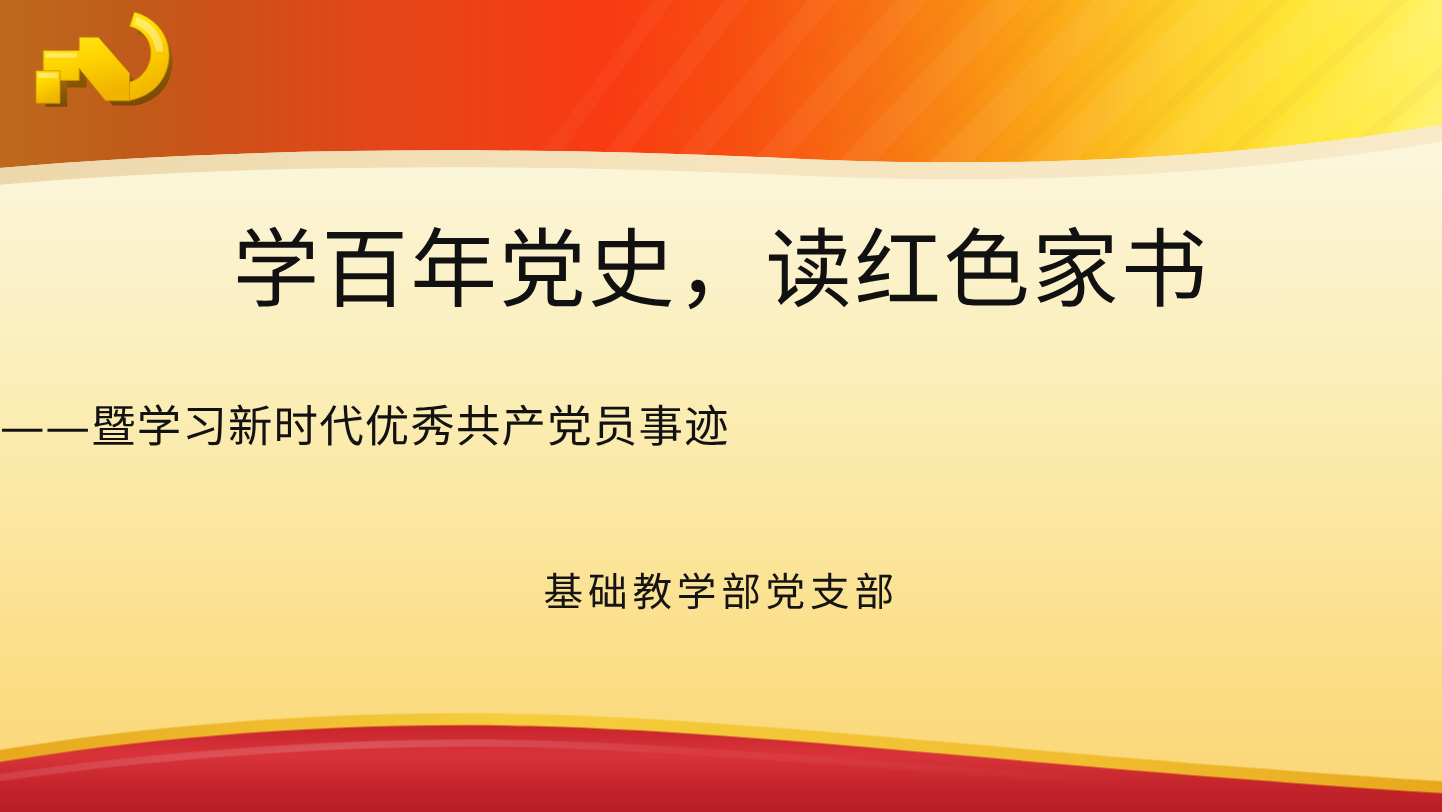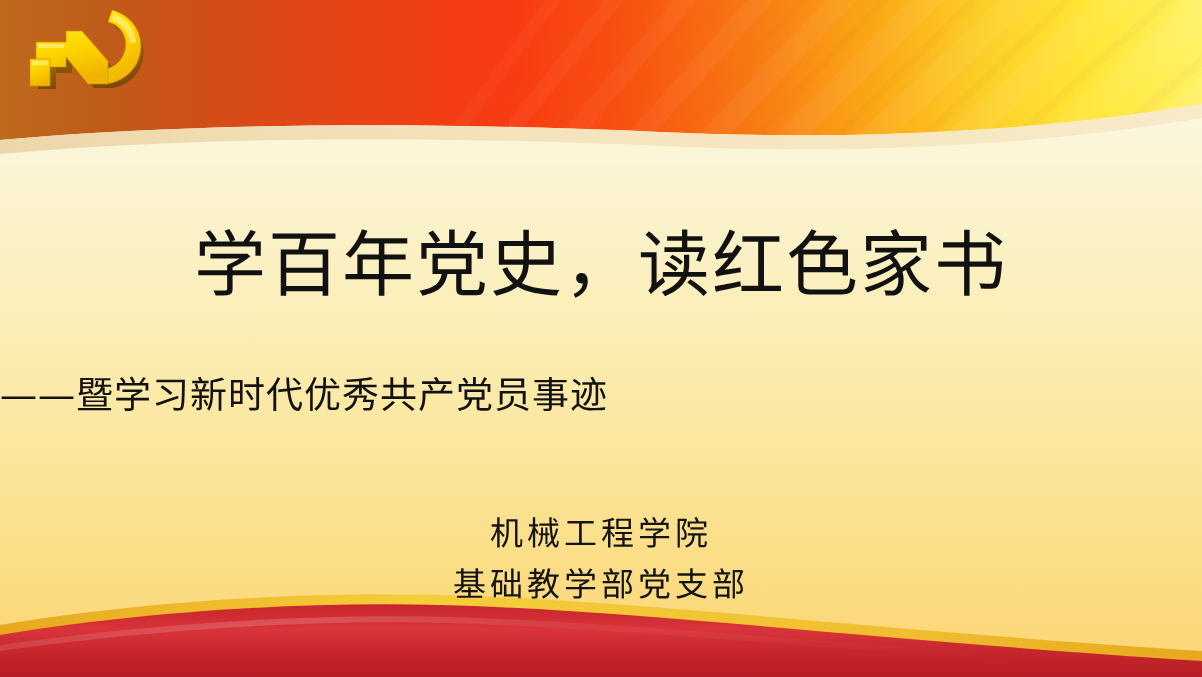--- a/index.html
+++ b/index.html
@@ -68,21 +68,20 @@
   }
 
   
   .content {
     position: absolute;
     left: 0;
     top: 0;
     width: 1202px;
     height: 478px;
     z-index: 6;
-    margin-top: 40px;
   }
 
   .main-title {
     position: absolute;
     left: 0;
     top: 185px;
     width: 1202px;
     text-align: center;
     font-family: "DejaVu Serif", "Liberation Serif", serif;
     font-size: 72px;
@@ -371,19 +370,18 @@
              C300,52 140,64 0,84 Z" fill="url(#waveSheen)"></path>
   </svg>
 
   <div class="content">
 
     <div class="main-title">学百年党史，读红色家书</div>
 
     <div class="subtitle">——暨学习新时代优秀共产党员事迹</div>
 
     <div class="affiliation">
-      <span class="line">机械工程学院</span>
       <span class="line">基础教学部党支部</span>
     </div>
 
   </div>
 
 </div>
 
 </body></html>

